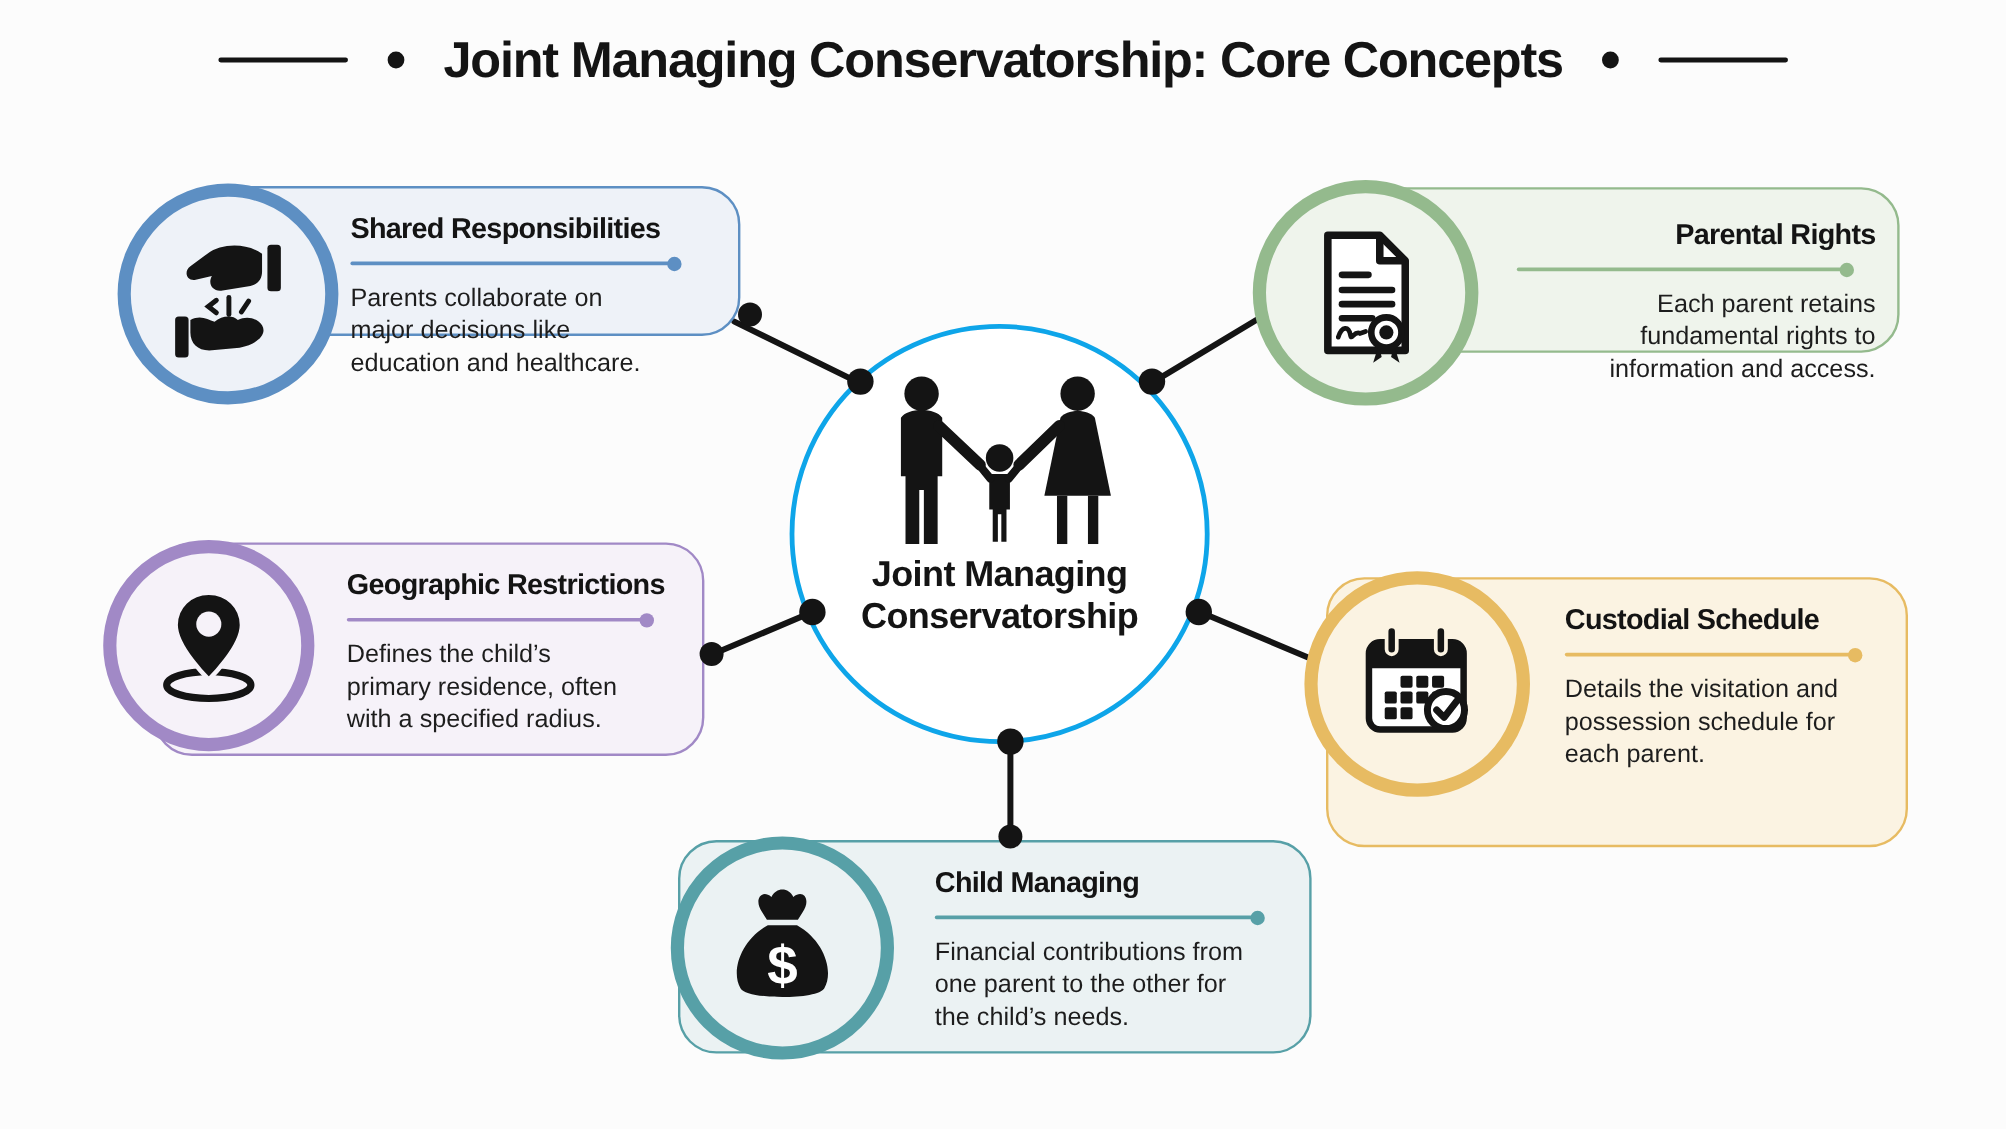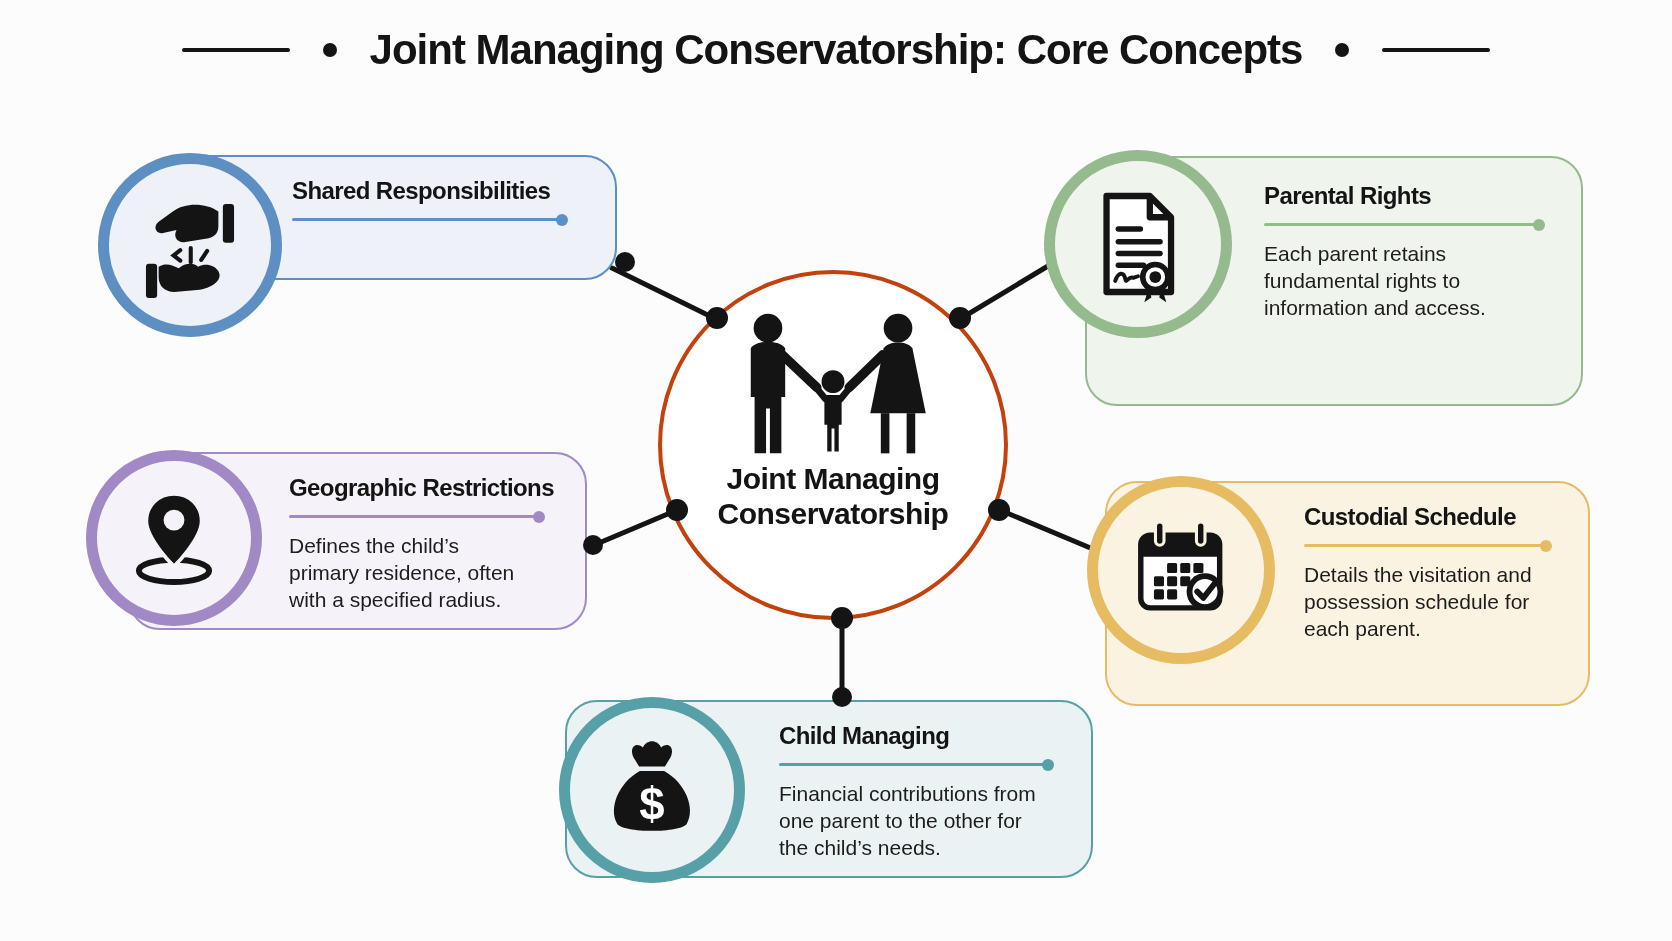--- a/index.html
+++ b/index.html
@@ -13,21 +13,21 @@
   .deco-line{width:108px;height:4px;background:#141414;border-radius:2px;}
   .deco-dot{width:14px;height:14px;border-radius:50%;background:#141414;}
   h1.title{margin:0;font-size:42px;font-weight:bold;letter-spacing:-1px;white-space:nowrap;}
   
   .layer{position:absolute;left:0;top:0;width:1672px;height:941px;pointer-events:none;}
   .layer-lines{z-index:1;}
   .layer-dots{z-index:5;}
   
   .center-node{
     position:absolute;left:658px;top:270px;width:350px;height:350px;z-index:2;
-    background:#ffffff;border:4px solid #c2410c;border-radius:50%;box-sizing:border-box;
+    background:#ffffff;border:4px solid #0ea5e9;border-radius:50%;box-sizing:border-box;
     display:flex;flex-direction:column;align-items:center;
   }
   .center-node svg{margin-top:34px;}
   .center-label{font-size:30px;line-height:35px;font-weight:bold;text-align:center;letter-spacing:-0.5px;}
   
   .card{
     position:absolute;z-index:2;box-sizing:border-box;
     background:var(--bg);border:2px solid var(--accent);border-radius:32px;
   }
   .icon-circle{
@@ -36,21 +36,21 @@
     display:flex;align-items:center;justify-content:center;
   }
   .card-title{margin:0 0 13px 0;font-size:24px;font-weight:bold;letter-spacing:-0.6px;white-space:nowrap;color:#141414;}
   .rule{position:relative;height:3px;background:var(--accent);border-radius:2px;}
   .rule .rule-dot{position:absolute;right:-6px;top:-4.5px;width:12px;height:12px;border-radius:50%;background:var(--accent);}
   .card-desc{margin:14px 0 0 0;font-size:21px;line-height:27px;color:#1d1d1d;white-space:pre-line;}
   
   .card.c1{left:160px;top:155px;width:457px;height:125px;padding:20px 18px 0 130px;}
   .card.c1 .icon-circle{left:-64px;top:-4px;width:184px;height:184px;}
   .card.c1 .rule{width:270px;}
-  .card.c2{left:1085px;top:156px;width:498px;height:250px;padding:24px 18px 0 177px;}
+  .card.c2{left:1085px;top:156px;width:498px;height:138px;padding:24px 18px 0 177px;text-align:right;}
   .card.c2 .icon-circle{left:-43px;top:-8px;width:188px;height:188px;}
   .card.c2 .rule{width:275px;}
   .card.c3{left:128px;top:452px;width:459px;height:178px;padding:20px 16px 16px 159px;}
   .card.c3 .icon-circle{left:-44px;top:-4px;width:176px;height:176px;}
   .card.c3 .rule{width:250px;}
   .card.c4{left:1105px;top:481px;width:485px;height:225px;padding:20px 16px 0 197px;}
   .card.c4 .icon-circle{left:-20px;top:-7px;width:188px;height:188px;}
   .card.c4 .rule{width:242px;}
   .card.c5{left:565px;top:700px;width:528px;height:178px;padding:20px 16px 0 212px;}
   .card.c5 .icon-circle{left:-8px;top:-5px;width:186px;height:186px;}
@@ -114,20 +114,23 @@
         <path d="M62,82 L53,89 L62,96"></path>
         <line x1="76" y1="79" x2="76" y2="98"></line>
         <line x1="90" y1="95" x2="98" y2="83"></line>
       </g>
     </svg>
   </div>
   <h2 class="card-title">Shared Responsibilities</h2>
   <div class="rule">
       <span class="rule-dot"></span>
     </div>
+  <p class="card-desc">Parents collaborate on
+major decisions like
+education and healthcare.</p>
 </div>
 
 <div class="card c2" style="--accent: #94ba8d; --bg: #eff4ec;">
   <div class="icon-circle">
     <svg width="118" height="118" viewBox="0 0 150 150">
       <path d="M35,14 L90,14 L117,41 L117,136 L35,136 Z" fill="#ffffff" stroke="#141414" stroke-width="8" stroke-linejoin="round"></path>
       <path d="M90,14 L90,41 L117,41" fill="none" stroke="#141414" stroke-width="8" stroke-linejoin="round"></path>
       <g stroke="#141414" stroke-width="7" stroke-linecap="round">
         <line x1="50" y1="56" x2="78" y2="56"></line>
         <line x1="50" y1="72" x2="103" y2="72"></line>

